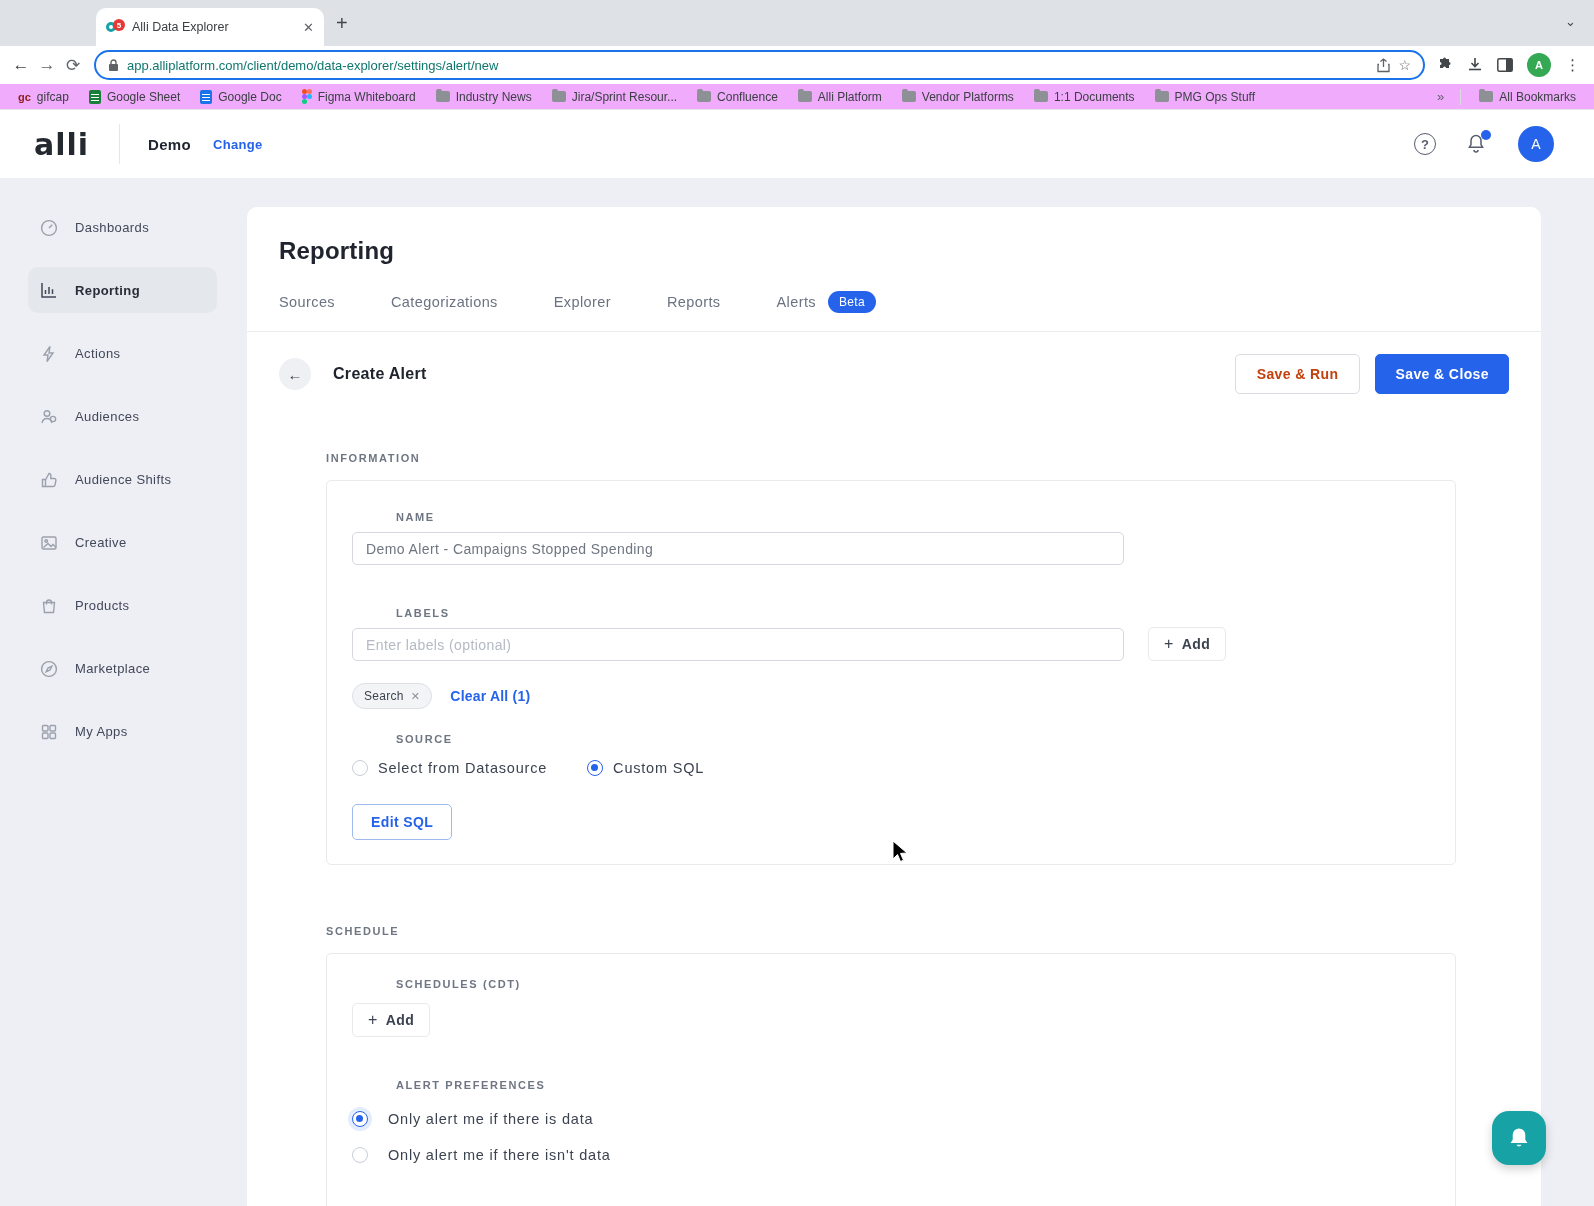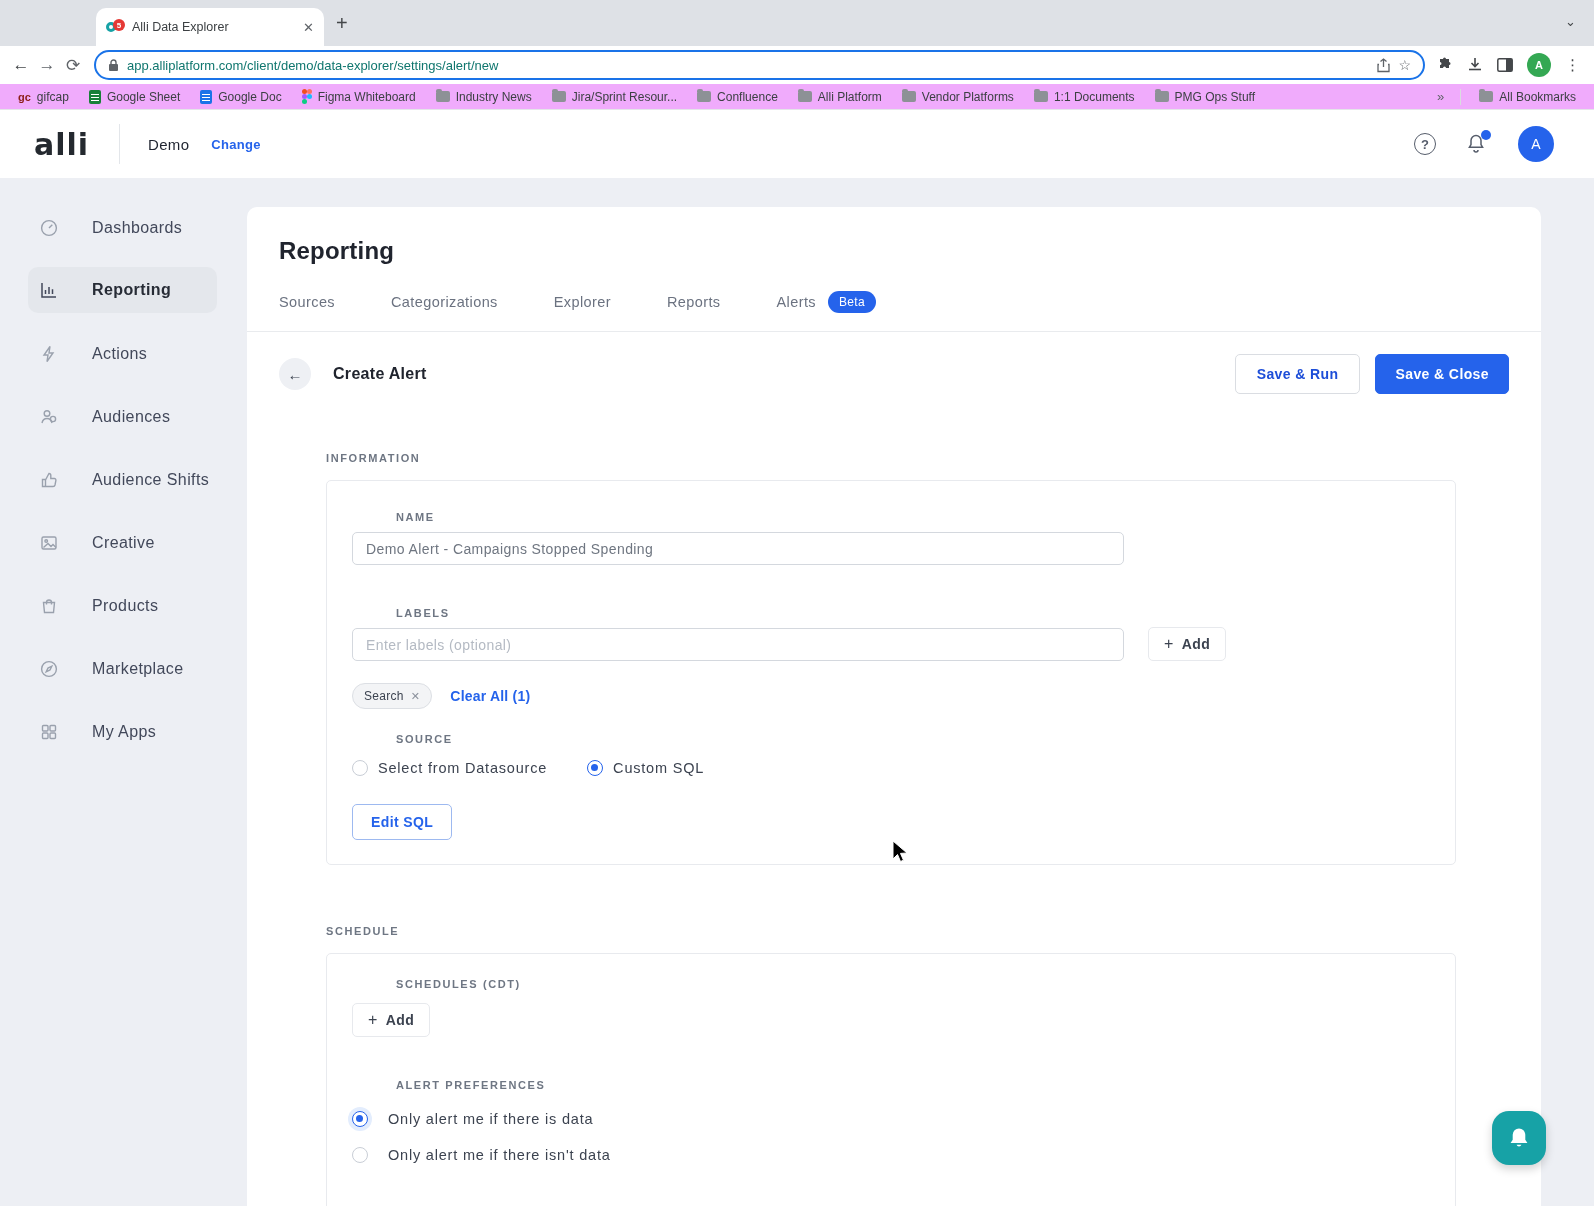--- a/index.html
+++ b/index.html
@@ -50,36 +50,36 @@
   .bm-spacer { flex:1; }
   .bm-chev { color:#5f6368; font-size:13px; padding:0 6px; }
   .bm-divider { width:1px; height:16px; background:#dadce0; margin:0 6px; }
 
   
   .appheader { position:absolute; left:0; top:110px; width:1594px; height:68px; background:#fff;
                display:flex; align-items:center; }
   .logo { font-size:30px; font-weight:bold; letter-spacing:1px; color:#24292f; margin-left:34px;
           font-family:"DejaVu Sans", sans-serif; }
   .hdr-div { width:1px; height:40px; background:#e3e6ea; margin:0 28px 0 30px; }
-  .client { font-size:15px; font-weight:normal; color:#1f2430; letter-spacing:0.3px; }
+  .client { font-size:15px; font-weight:bold; color:#1f2430; letter-spacing:0.3px; }
   .change { font-size:13px; font-weight:bold; color:#2563eb; margin-left:22px; letter-spacing:0.3px; }
   .hdr-right { margin-left:auto; display:flex; align-items:center; gap:30px; padding-right:40px; }
   .help-ic { width:22px; height:22px; border-radius:50%; border:1.6px solid #565d6b; color:#565d6b;
              font-size:13px; font-weight:bold; display:flex; align-items:center; justify-content:center; }
   .bell { position:relative; width:22px; height:22px; }
   .bell svg { stroke:#565d6b; }
   .bell .dot { position:absolute; right:-3px; top:-3px; width:10px; height:10px; border-radius:50%;
                background:#2563eb; }
   .app-avatar { width:36px; height:36px; border-radius:50%; background:#2563eb; color:#fff;
                 font-size:14px; display:flex; align-items:center; justify-content:center; }
 
   
   .sidebar { position:absolute; left:0; top:178px; width:247px; padding-top:18px; }
-  .side-item { height:63px; display:flex; align-items:center; gap:34px; padding-left:40px;
-               margin-right:30px; font-size:16px; color:#42485a; letter-spacing:0.4px; }
+  .side-item { height:63px; display:flex; align-items:center; gap:17px; padding-left:40px;
+               margin-right:30px; font-size:13px; color:#42485a; letter-spacing:0.4px; }
   .side-item svg { stroke:#9aa1ad; flex:none; }
   .side-item.active { background:#e4e7ec; border-radius:10px; height:46px; margin:8px 30px 9px 28px;
                       padding-left:12px; font-weight:bold; color:#272c36; }
   .side-item.active svg { stroke:#42485a; }
 
   
   .maincard { position:absolute; left:247px; top:207px; width:1294px; height:1060px;
               background:#fff; border-radius:10px; }
   .pagetitle { font-size:24px; font-weight:bold; color:#20242e; letter-spacing:0.2px;
                padding:30px 0 0 32px; }
@@ -88,21 +88,21 @@
   .ptab { font-size:14.5px; color:#6b7280; letter-spacing:0.4px; display:flex; align-items:center; gap:12px; }
   .beta { background:#2563eb; color:#fff; font-size:12px; padding:4px 11px; border-radius:13px;
           letter-spacing:0.3px; }
 
   .createrow { display:flex; align-items:center; margin:22px 32px 0 32px; }
   .backbtn { width:32px; height:32px; border-radius:50%; background:#eef0f4; color:#3c4350;
              display:flex; align-items:center; justify-content:center; font-size:15px; }
   .createtitle { font-size:16px; font-weight:bold; color:#20242e; margin-left:22px; letter-spacing:0.3px; }
   .crt-sp { flex:1; }
   .btn-secondary { background:#fff; border:1px solid #dadde2; border-radius:5px; padding:11px 21px;
-                   font-size:14px; font-weight:bold; color:#1d4ed8; letter-spacing:0.4px; }
+                   font-size:14px; font-weight:bold; color:#c2410c; letter-spacing:0.4px; }
   .btn-primary { background:#2563eb; border:1px solid #2563eb; border-radius:5px; padding:11px 19px;
                  font-size:14px; font-weight:bold; color:#fff; letter-spacing:0.4px; margin-left:15px; }
 
   .sec-label { font-size:11px; font-weight:bold; color:#6e7683; letter-spacing:1.6px; }
   .info-label-pos { margin:58px 0 0 79px; }
   .panel { border:1px solid #e8eaee; border-radius:5px; margin-left:79px; width:1130px; }
   .panel-info { margin-top:16px; padding:30px 25px 24px 25px; }
   .fld-label { font-size:11px; font-weight:bold; color:#6e7683; letter-spacing:1.6px;margin-left:44px; }
   .txtinput { width:772px; height:33px; border:1px solid #d4d8de; border-radius:5px; margin-top:9px;
               padding:0 13px; font-size:14px; color:#6f7681; letter-spacing:0.4px; outline:none;

